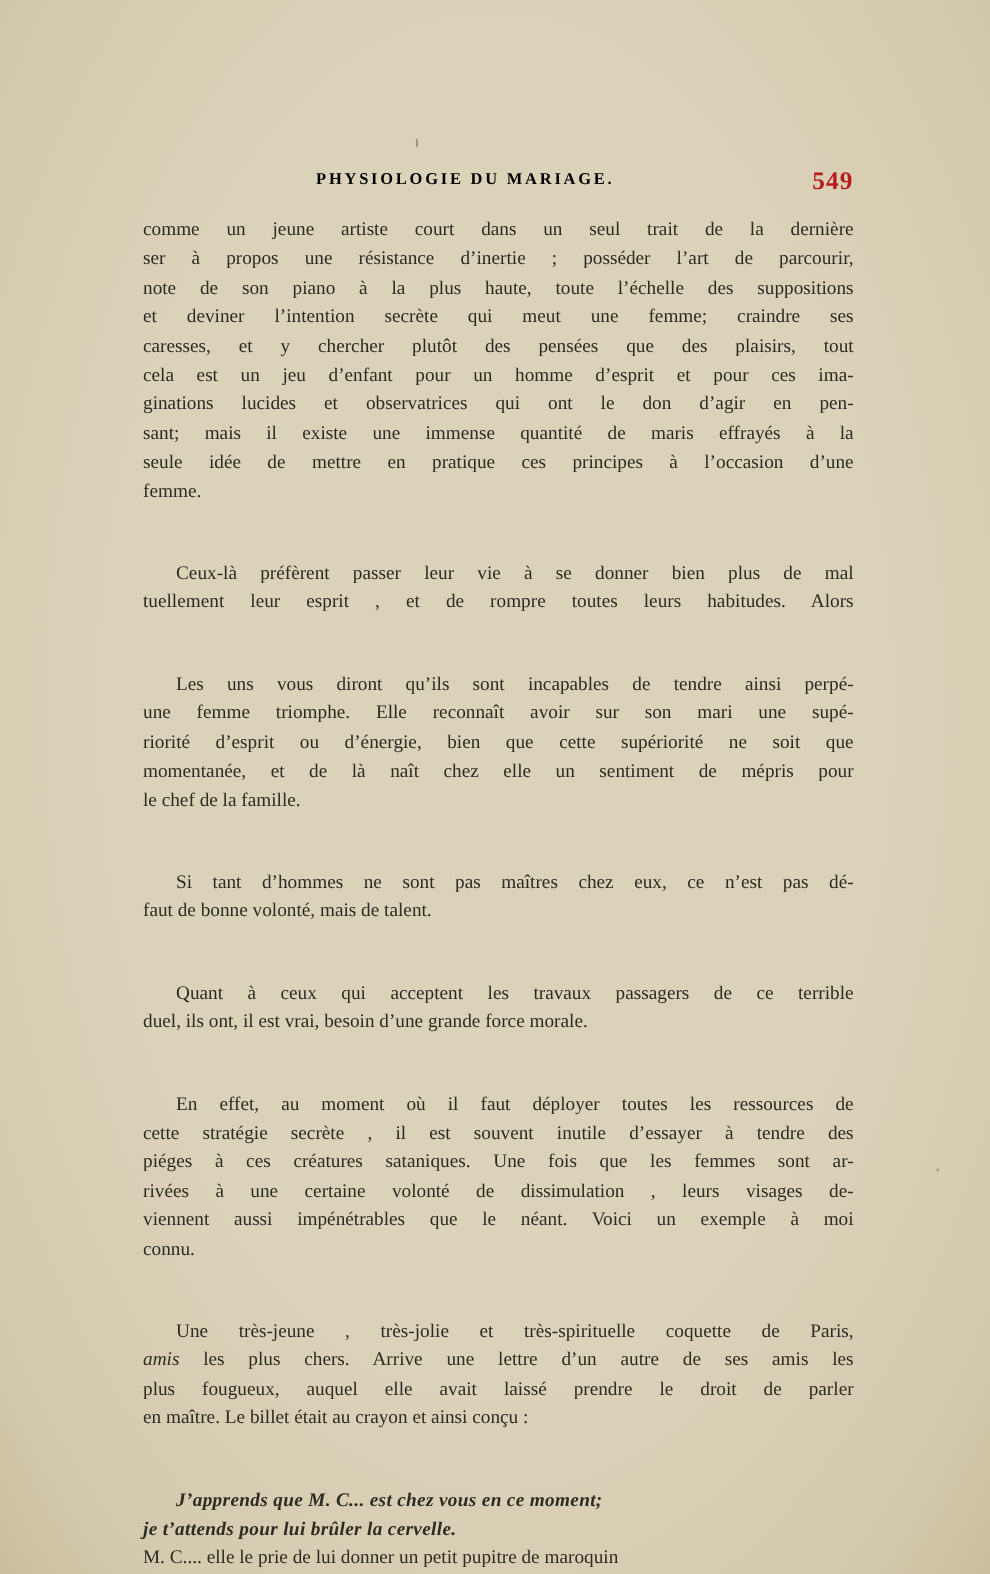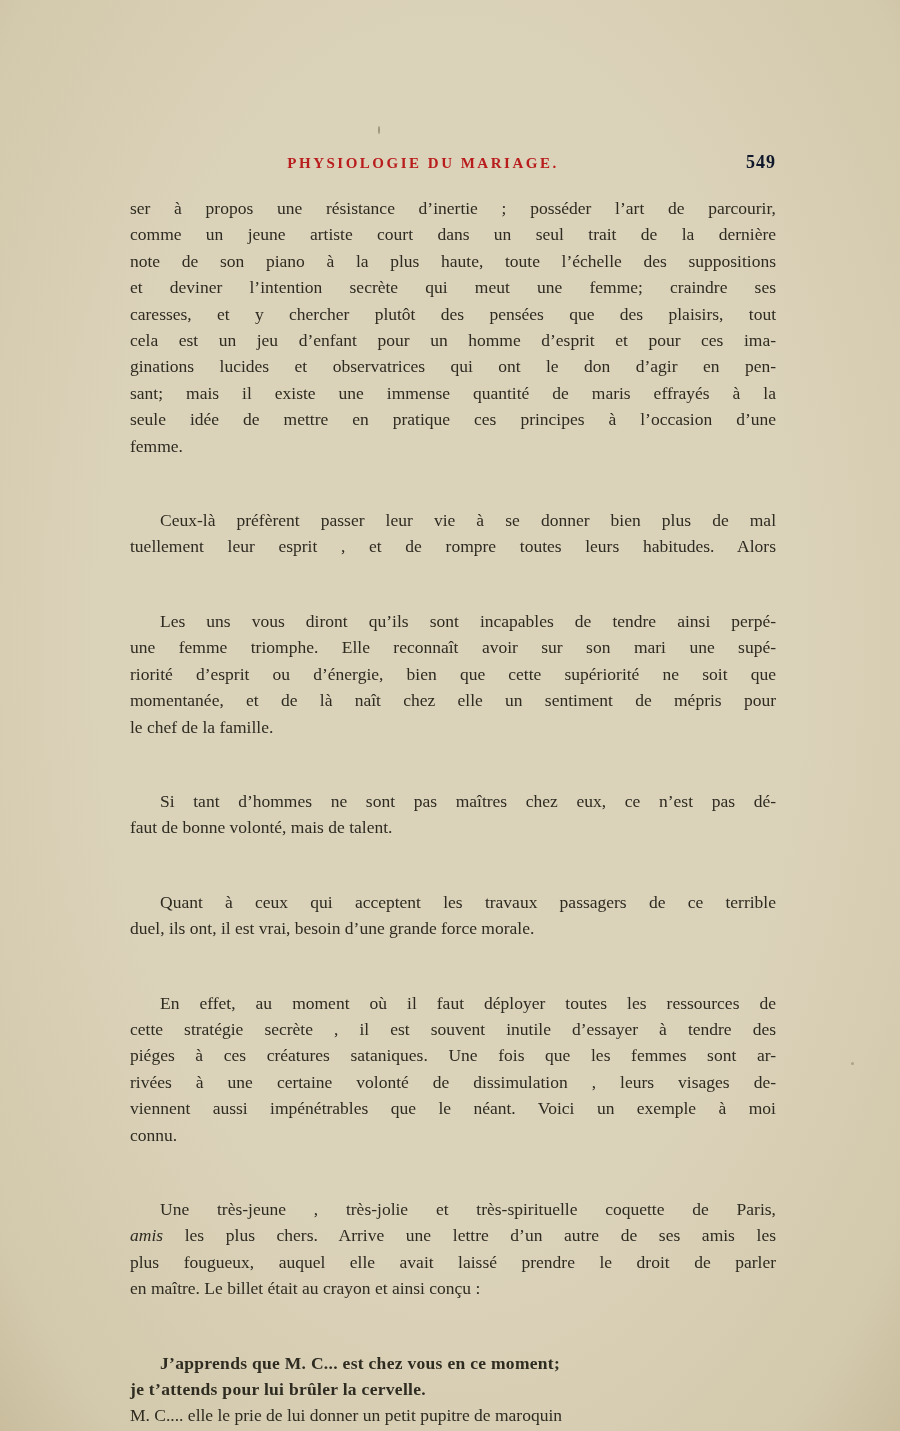--- a/index.html
+++ b/index.html
@@ -27,30 +27,30 @@
     margin-bottom: 12px;
   }
   .running-title {
     position: absolute;
     left: 0;
     right: 60px;
     text-align: center;
     font-size: 15px;
     font-weight: 700;
     letter-spacing: 2.5px;
-    color: #b91c1c;
+    color: #000000;
   }
   .page-number {
     position: absolute;
     right: 0;
     top: -3px;
-    font-size: 18px;
+    font-size: 23px;
     font-weight: 700;
     letter-spacing: 1px;
-    color: #0f172a;
+    color: #b91c1c;
   }
   .page-body {
     font-size: 17.5px;
     line-height: 26.4px;
   }
   .paragraph {
     margin: 0;
   }
   .line {
     text-align: justify;
@@ -59,20 +59,21 @@
   }
   .line.last {
     text-align-last: left;
   }
   .line.indent {
     text-indent: 30px;
     margin-top: 48px;
   }
   .paragraph.letter .line {
     font-weight: 700;
+    font-style: italic;
     text-align-last: left;
     letter-spacing: 0.3px;
   }
   .italic {
     font-style: italic;
   }
   .speck {
     position: absolute;
     background: #6b6650;
     border-radius: 50%;
@@ -86,22 +87,22 @@
 <div class="speck speck-1"></div>
 <div class="speck speck-2"></div>
 
 <div class="page">
   <div class="running-header">
     <div class="running-title">PHYSIOLOGIE DU MARIAGE.</div>
     <div class="page-number">549</div>
   </div>
   <div class="page-body">
       <div class="paragraph">
+        <div class="line">comme un jeune artiste court dans un seul trait de la dernière</div>
         <div class="line">ser à propos une résistance d’inertie ; posséder l’art de parcourir,</div>
-        <div class="line">comme un jeune artiste court dans un seul trait de la dernière</div>
         <div class="line">note de son piano à la plus haute, toute l’échelle des suppositions</div>
         <div class="line">et deviner l’intention secrète qui meut une femme; craindre ses</div>
         <div class="line">caresses, et y chercher plutôt des pensées que des plaisirs, tout</div>
         <div class="line">cela est un jeu d’enfant pour un homme d’esprit et pour ces ima-</div>
         <div class="line">ginations lucides et observatrices qui ont le don d’agir en pen-</div>
         <div class="line">sant; mais il existe une immense quantité de maris effrayés à la</div>
         <div class="line">seule idée de mettre en pratique ces principes à l’occasion d’une</div>
         <div class="line last">femme.</div>
       </div>
       <div class="paragraph">

